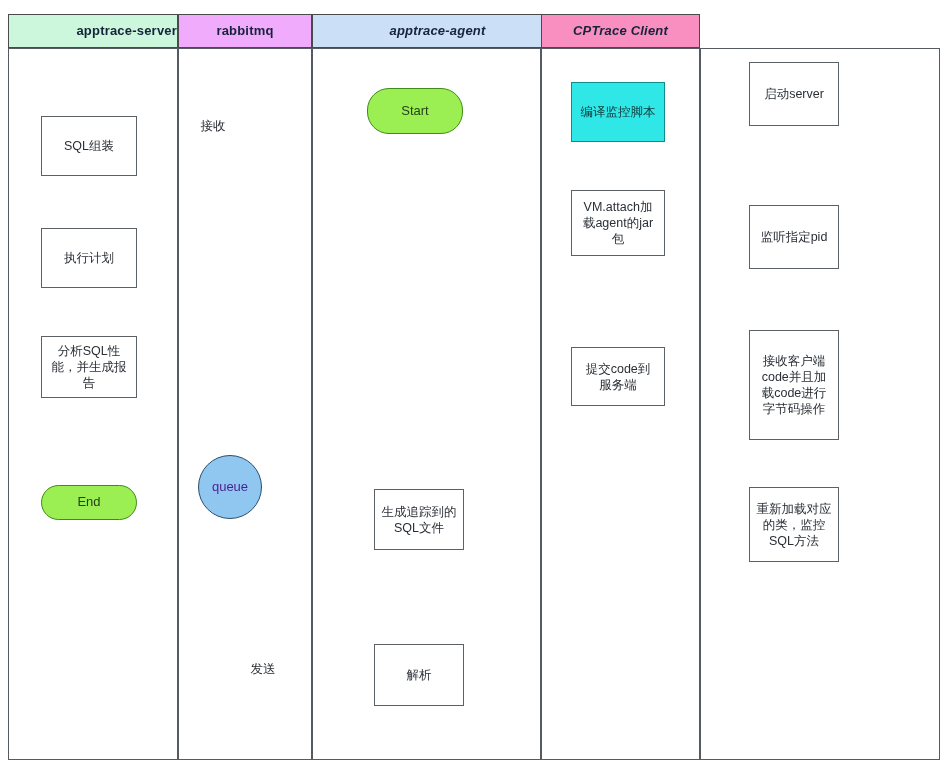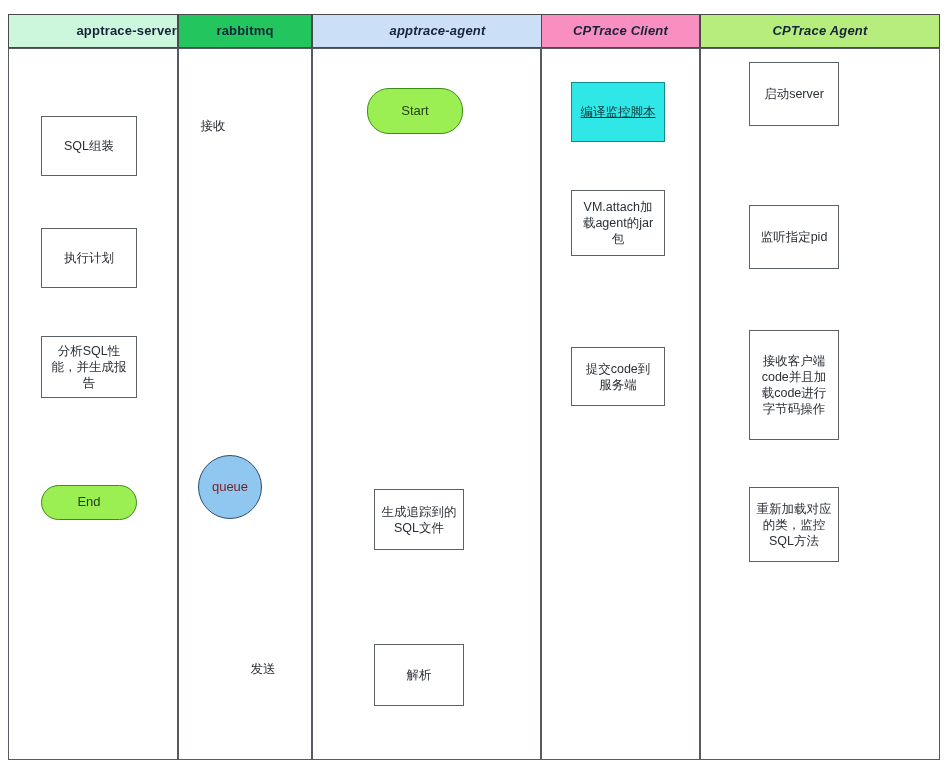--- a/index.html
+++ b/index.html
@@ -75,27 +75,26 @@
     border-radius: 22px;
     background: #9bef53;
     border: 1.6px solid #3f8c17;
     color: #26401a;
     font-size: 13px;
   }
   .node.process-highlight {
     background: #30e7e7;
     border: 1.6px solid #0f8d8d;
     color: #103a3a;
-    text-decoration: underline;
   }
   .node.circle {
     border-radius: 50%;
     background: #90c7f0;
     border: 1.6px solid #2b4f6b;
-    color: #7f1d1d;
+    color: #4c1d95;
     font-size: 13px;
   }
 
   
   .edge-label {
     position: absolute;
     font-size: 12.5px;
     color: #2a2f36;
     background: transparent;
     white-space: nowrap;
@@ -150,31 +149,28 @@
 
   <div class="lane-body" style="left:8px; top:48px; width:170px; height:712px;"></div>
   <div class="lane-body" style="left:178px; top:48px; width:134px; height:712px;"></div>
   <div class="lane-body" style="left:312px; top:48px; width:229px; height:712px;"></div>
   <div class="lane-body" style="left:541px; top:48px; width:159px; height:712px;"></div>
   <div class="lane-body" style="left:700px; top:48px; width:240px; height:712px;"></div>
 
   <div class="lane-header" style="left:8px; top:14px; width:170px; height:34px; background:#ccf7dd;justify-content:flex-end;">
     <span>apptrace-server</span>
   </div>
-  <div class="lane-header" style="left:178px; top:14px; width:134px; height:34px; background:#22c55e;">
+  <div class="lane-header" style="left:178px; top:14px; width:134px; height:34px; background:#f0abfc;">
     <span>rabbitmq</span>
   </div>
   <div class="lane-header italic" style="left:312px; top:14px; width:251px; height:34px; background:#cbdff7;">
     <span>apptrace-agent</span>
   </div>
   <div class="lane-header italic" style="left:541px; top:14px; width:159px; height:34px; background:#f98fc0;">
     <span>CPTrace Client</span>
-  </div>
-  <div class="lane-header italic" style="left:700px; top:14px; width:240px; height:34px; background:#b6ed7c;">
-    <span>CPTrace Agent</span>
   </div>
 
   <div class="node" style="left:41px; top:116px; width:96px; height:60px;">SQL组装</div>
   <div class="node" style="left:41px; top:228px; width:96px; height:60px;">执行计划</div>
   <div class="node" style="left:41px; top:336px; width:96px; height:62px;">分析SQL性
 能，并生成报
 告</div>
   <div class="node terminator" style="left:41px; top:485px; width:96px; height:35px;">End</div>
 
   <div class="node circle" style="left:198px; top:455px; width:64px; height:64px;">queue</div>

